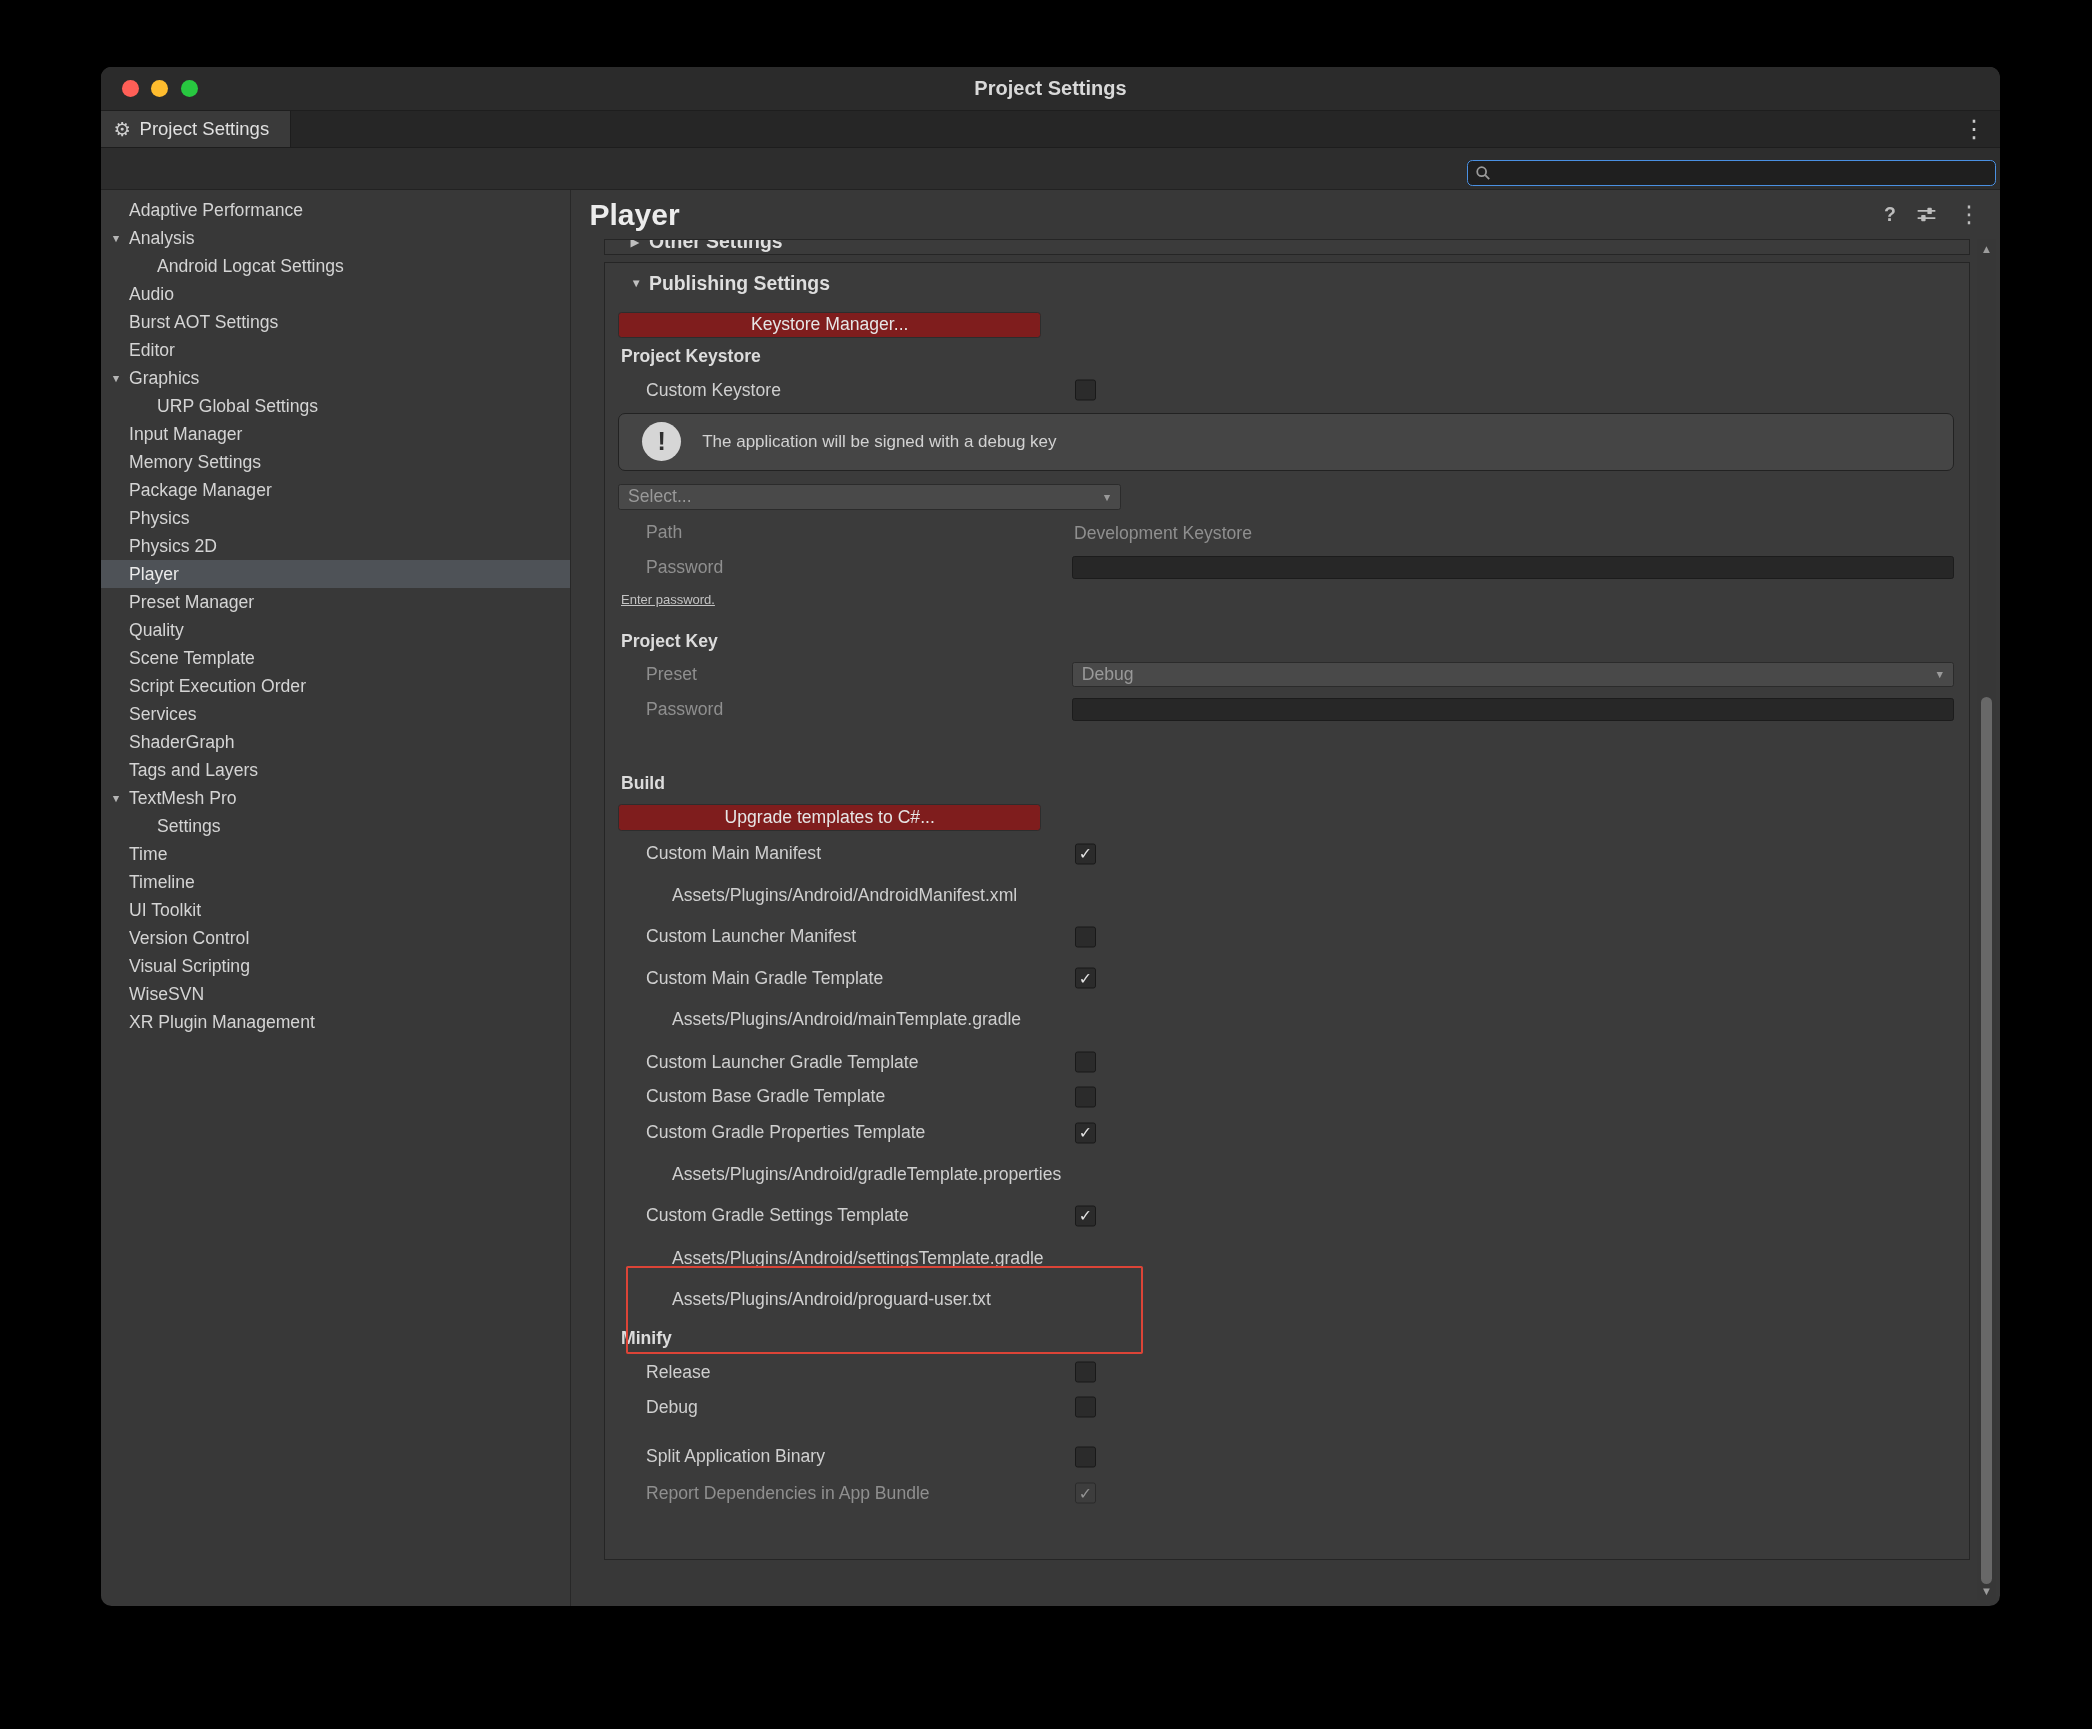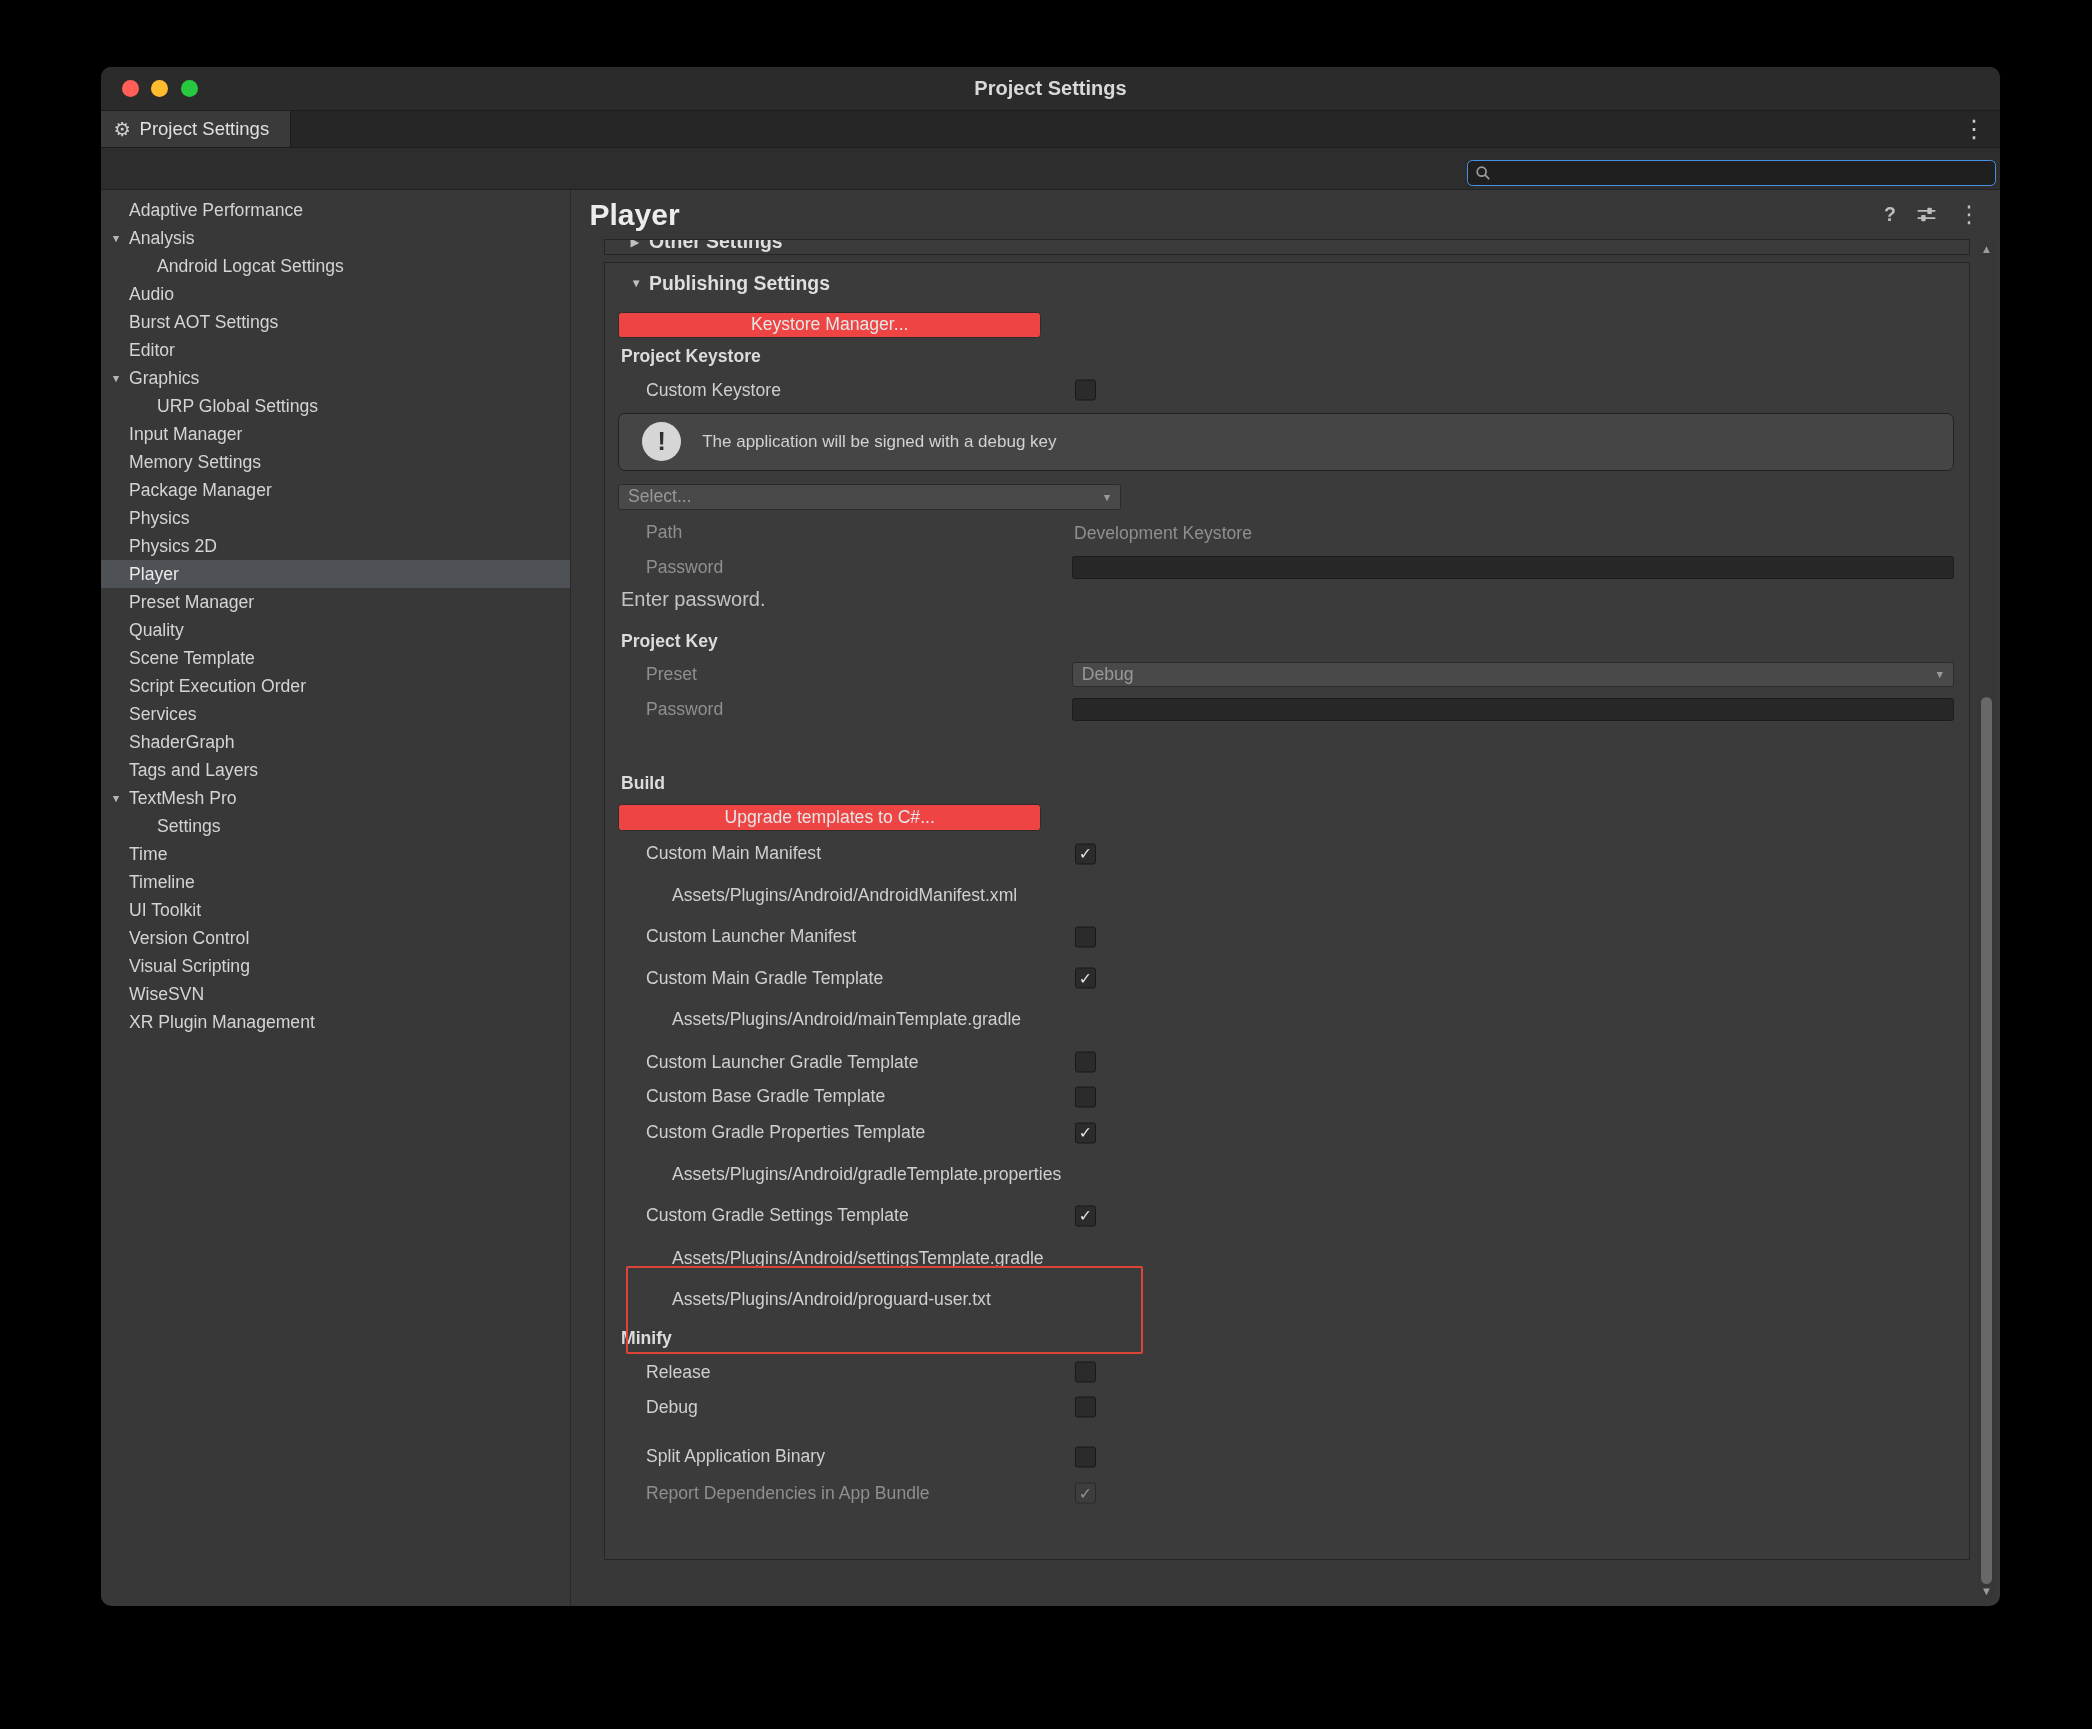--- a/index.html
+++ b/index.html
@@ -48,28 +48,28 @@
   .mainbox{position:relative;padding-bottom:17.6px;height:1298px;}
 
   .foldhdr{height:26.5px;display:flex;align-items:center;font-weight:bold;font-size:19.4px;color:#dedede;position:relative;padding-left:44px;}
   .foldhdr .tri{position:absolute;left:25.6px;font-size:11.5px;color:#c0c0c0;font-weight:normal;}
 
   .row{height:26.5px;display:flex;align-items:center;position:relative;font-size:17.6px;color:#cfcfcf;}
   .lbl47{padding-left:41px;}
   .bold18{padding-left:16px;font-weight:bold;color:#dcdcdc;}
   .path{padding-left:67px;}
   .gray{color:#8f8f8f;}
-  .hint{padding-left:16px;color:#c3c3c3;font-size:20px;}
+  .hint{padding-left:16px;color:#c3c3c3;font-size:13px;text-decoration:underline;}
 
   .cb{position:absolute;left:470px;top:50%;transform:translateY(-50%);width:21px;height:21px;background:#2b2b2b;border:0.9px solid #191919;border-radius:2.6px;display:flex;align-items:center;justify-content:center;color:#e3e3e3;font-size:16px;line-height:1;}
   .cb.on::after{content:"✓";}
   .row.disabled .lbl47{color:#8f8f8f;}
   .row.disabled .cb{background:#3d3d3d;border-color:#2a2a2a;color:#949494;}
 
-  .btn{margin-left:13.2px;width:423px;height:26.5px;background:#ef4444;border:0.9px solid #2d2d2d;border-radius:3.5px;color:#e6e6e6;font-size:17.6px;display:flex;align-items:center;justify-content:center;}
+  .btn{margin-left:13.2px;width:423px;height:26.5px;background:#7f1d1d;border:0.9px solid #2d2d2d;border-radius:3.5px;color:#e6e6e6;font-size:17.6px;display:flex;align-items:center;justify-content:center;}
 
   .helpbox{margin-left:13.2px;width:1336px;height:58px;background:#454545;border:0.9px solid #222;border-radius:7px;display:flex;align-items:center;}
   .infoicon{margin-left:23px;width:39px;height:39px;border-radius:50%;background:#d6d6d6;color:#2e2e2e;font-weight:bold;font-size:25px;display:flex;align-items:center;justify-content:center;flex:none;}
   .helptext{margin-left:21px;font-size:17px;color:#d2d2d2;}
 
   .dd{height:25.6px;background:#494949;border:0.9px solid #2b2b2b;border-radius:2.6px;display:flex;align-items:center;padding:0 26.5px 0 8.8px;color:#999;font-size:17.6px;position:relative;}
   .dd .arrow{position:absolute;right:8px;font-size:10.6px;color:#9a9a9a;}
   .dd.select{margin-left:13.2px;width:503px;}
   .dd.wide{position:absolute;left:467px;top:0;width:882px;}
 

